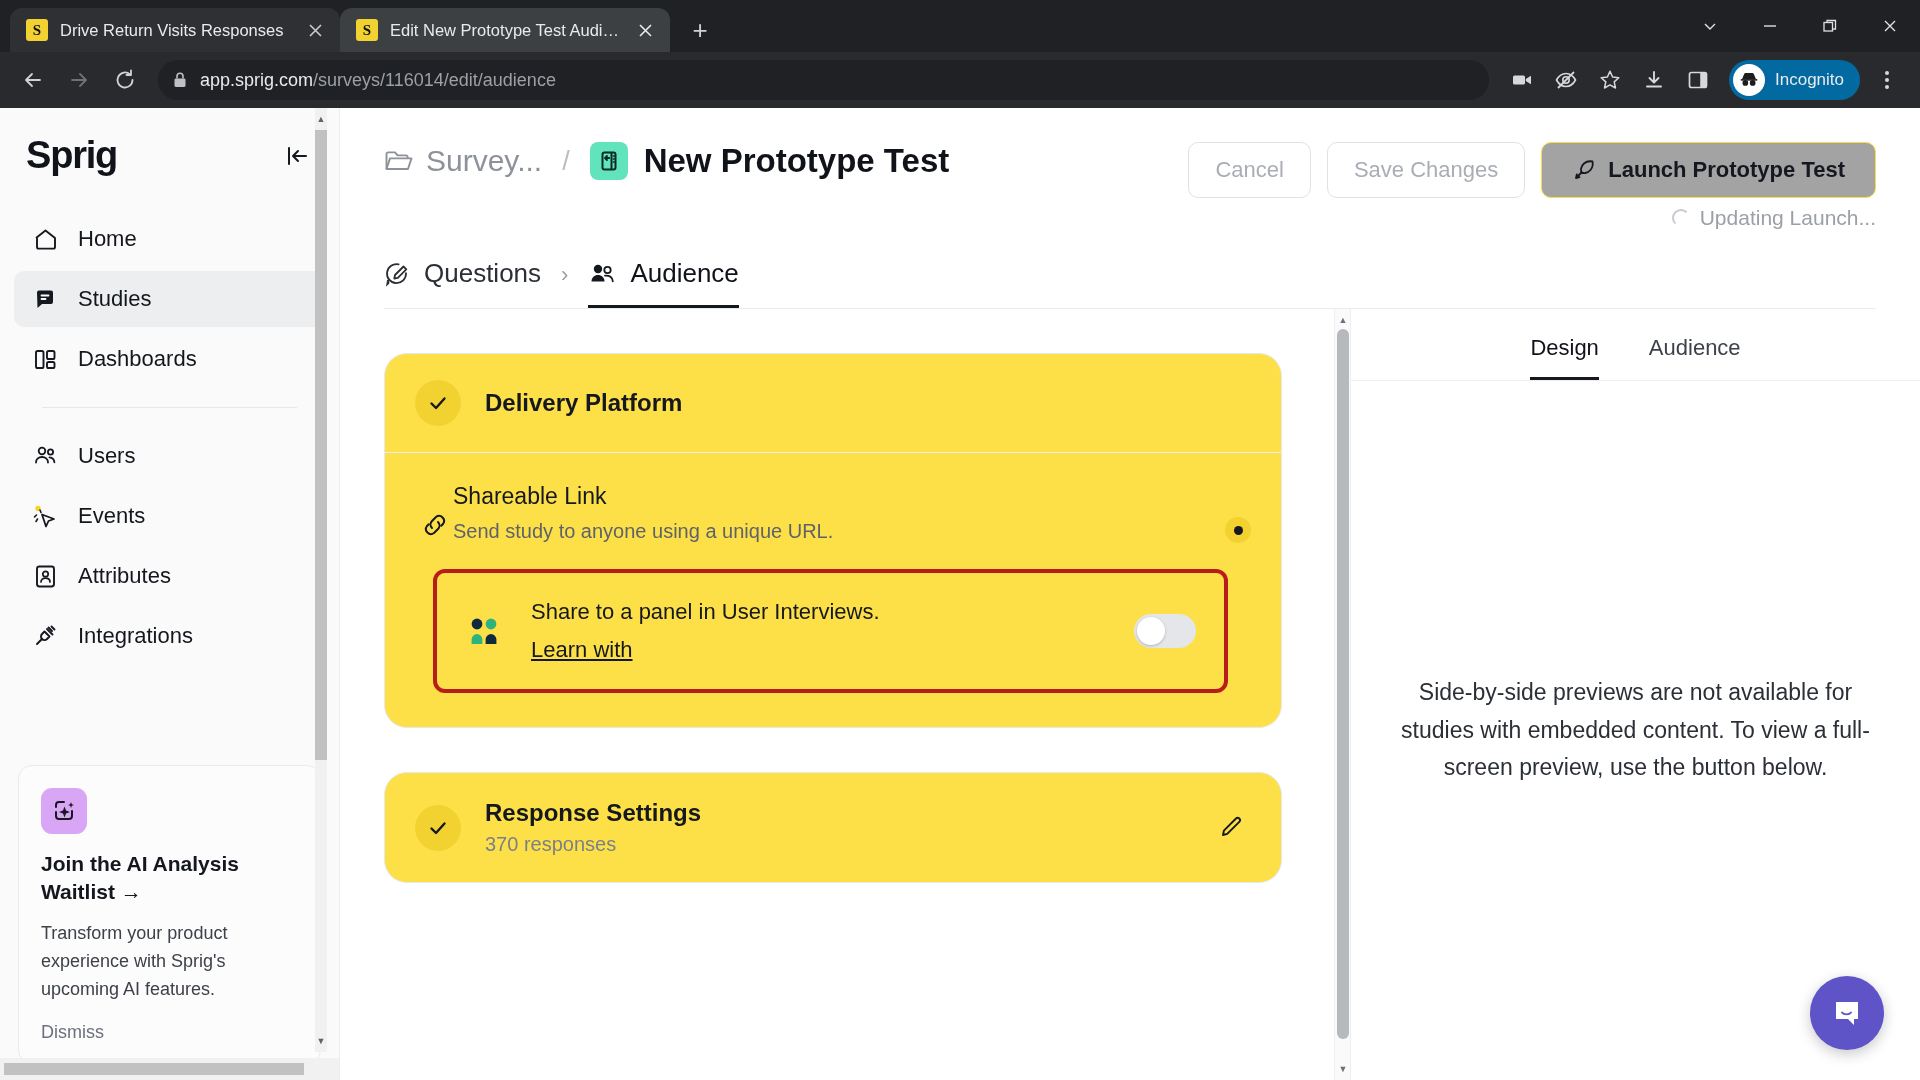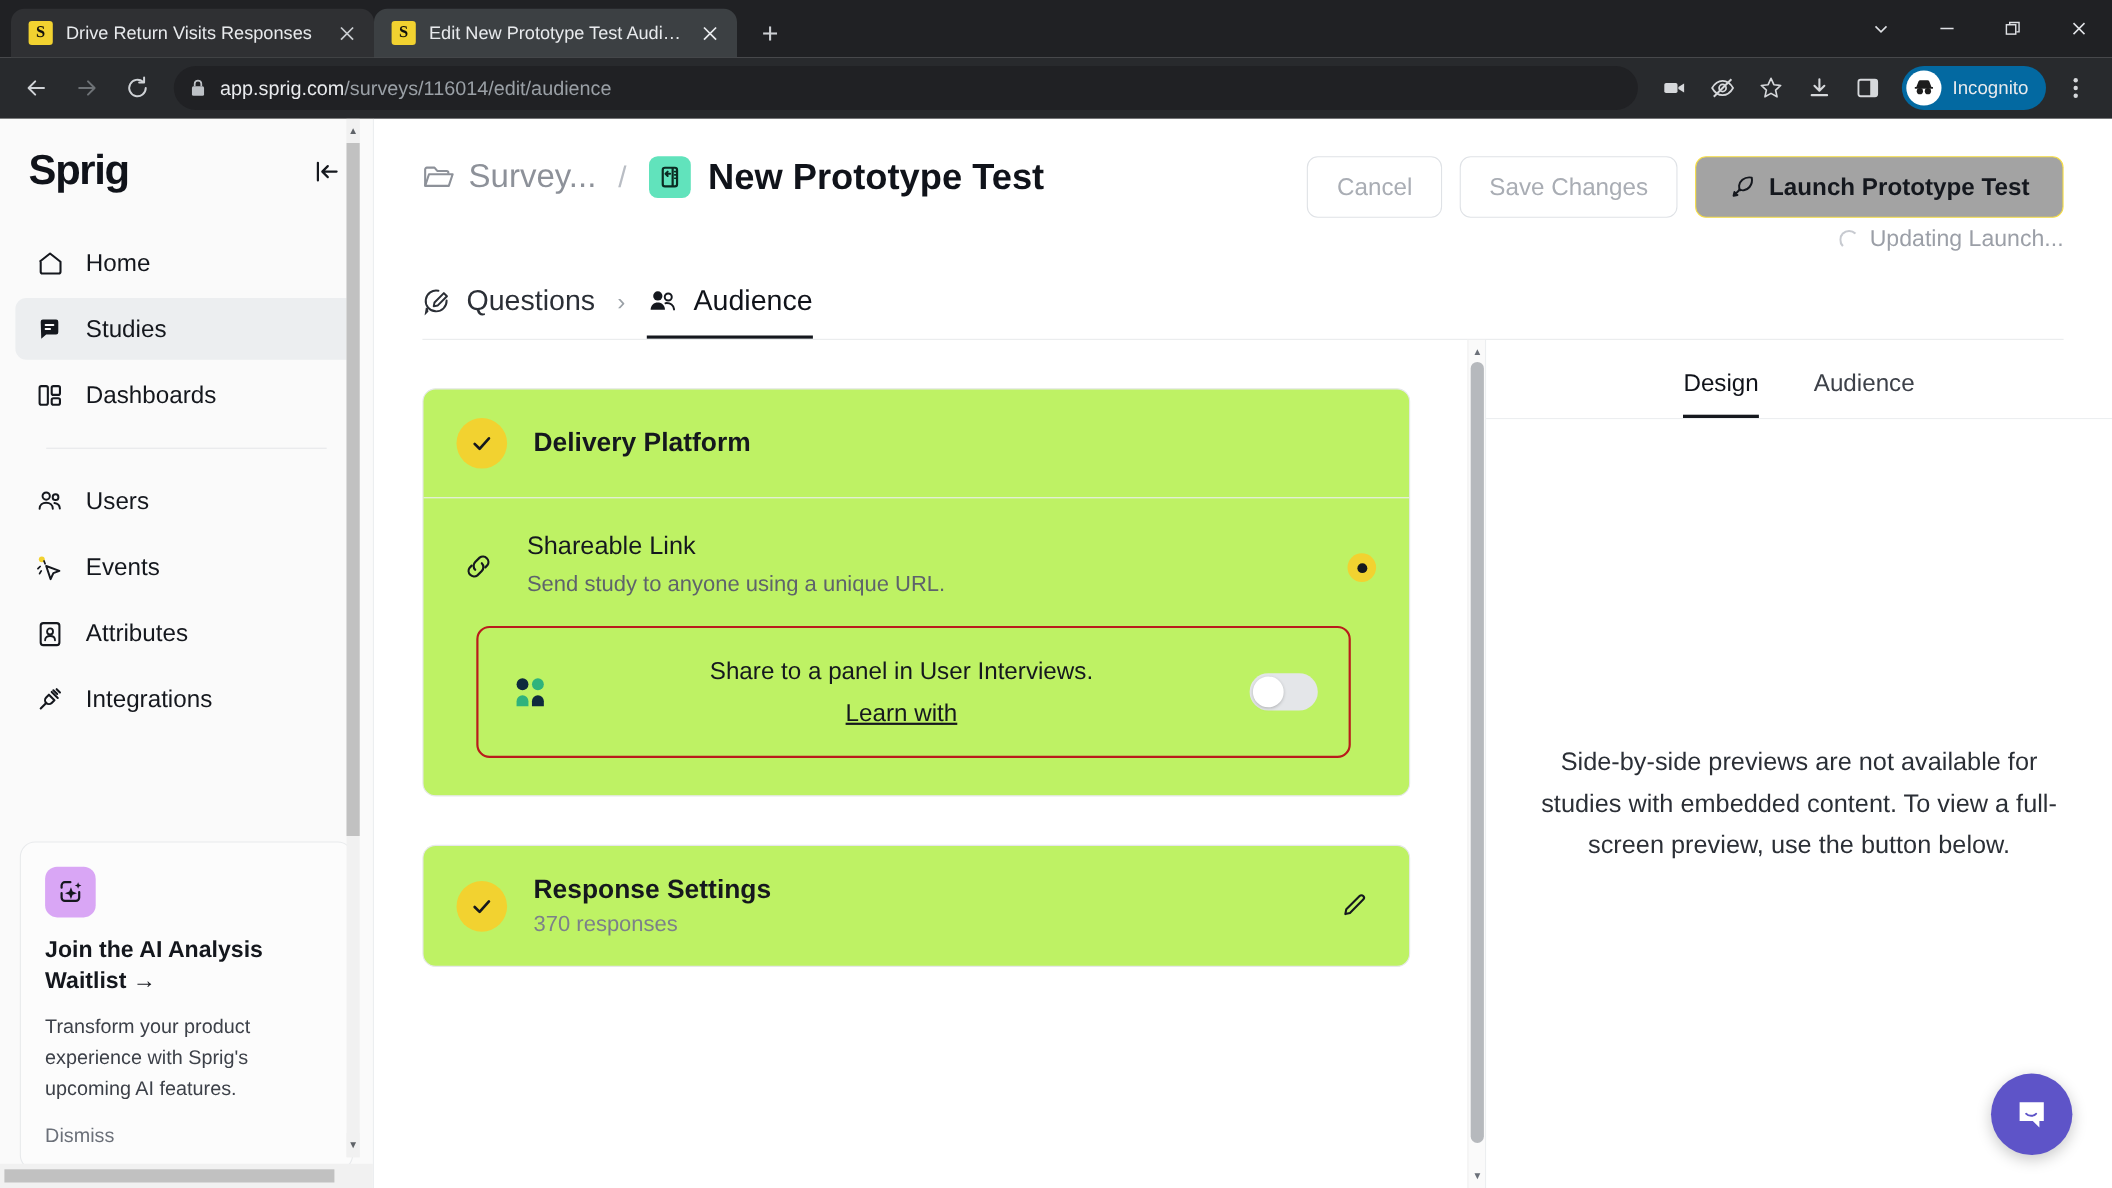--- a/index.html
+++ b/index.html
@@ -166,45 +166,45 @@
     display: flex; align-items: center; gap: 14px; font-size: 26px; color: #2b2f36;
     padding-bottom: 16px; border-bottom: 3px solid transparent;
   }
   .ptab.active { color: #10131a; border-bottom-color: #15181e; }
   .ptab-sep { color: #9aa0a6; font-size: 22px; padding-bottom: 20px; }
   .tabs-underline { height: 1px; background: #e9ebed; margin: 0 44px; }
 
   .body-split { flex: 1; display: flex; min-height: 0; }
   .left-pane { flex: 1; min-width: 0; position: relative; padding: 44px 52px 0 44px; overflow: hidden; }
   .card {
-    background: #bef264; border: 1px solid #e6e8ea; border-radius: 12px; margin-bottom: 44px;
+    background: #fde047; border: 1px solid #e6e8ea; border-radius: 23px; margin-bottom: 44px;
   }
   .card-head { display: flex; align-items: center; gap: 24px; padding: 26px 30px; }
   .check-circle {
     width: 46px; height: 46px; border-radius: 50%; background: #F2D230;
     display: flex; align-items: center; justify-content: center; flex: none;
   }
   .card-head-title { font-size: 24px; font-weight: 700; color: #15181e; }
   .card-sub { font-size: 20px; color: #7c8089; margin-top: 6px; }
   .card-divider { height: 1px; background: #eceef0; }
 
-  .opt-row { display: flex; align-items: center; gap: 26px; padding: 30px 30px 0 32px; }
+  .opt-row { display: flex; align-items: flex-end; padding: 30px 30px 0 32px; }
   .opt-icon { width: 36px; height: 36px; flex: none; display: flex; align-items: center; justify-content: center; margin-top: 4px; }
   .opt-main { flex: 1; min-width: 0; }
   .opt-title { font-size: 23px; color: #15181e; }
   .opt-desc { font-size: 20px; color: #5e636b; margin-top: 10px; }
   .radio-on {
     width: 26px; height: 26px; border-radius: 50%; background: #F2D230; flex: none;
     display: flex; align-items: center; justify-content: center; margin-top: 6px;
   }
   .radio-dot { width: 9px; height: 9px; border-radius: 50%; background: #15181e; }
 
   .subcard {
-    margin: 26px 53px 34px 48px; border: 2px solid #b91c1c; border-radius: 12px;
-    display: flex; align-items: center; gap: 26px; padding: 26px 28px; text-align: center;
+    margin: 26px 53px 34px 48px; border: 4px solid #b91c1c; border-radius: 12px;
+    display: flex; align-items: center; gap: 26px; padding: 26px 28px;
   }
   .ui-logo { width: 40px; height: 40px; flex: none; }
   .subcard-main { flex: 1; }
   .subcard-title { font-size: 22px; color: #15181e; }
   .subcard-link { font-size: 22px; color: #15181e; text-decoration: underline; display: inline-block; margin-top: 12px; }
   .toggle {
     width: 62px; height: 34px; border-radius: 18px; background: #e4e6e9; flex: none;
     display: flex; align-items: center; padding: 3px; position: relative;
   }
   .toggle-knob { width: 28px; height: 28px; border-radius: 50%; background: #fff; box-shadow: 0 1px 3px rgba(0,0,0,.22); }

